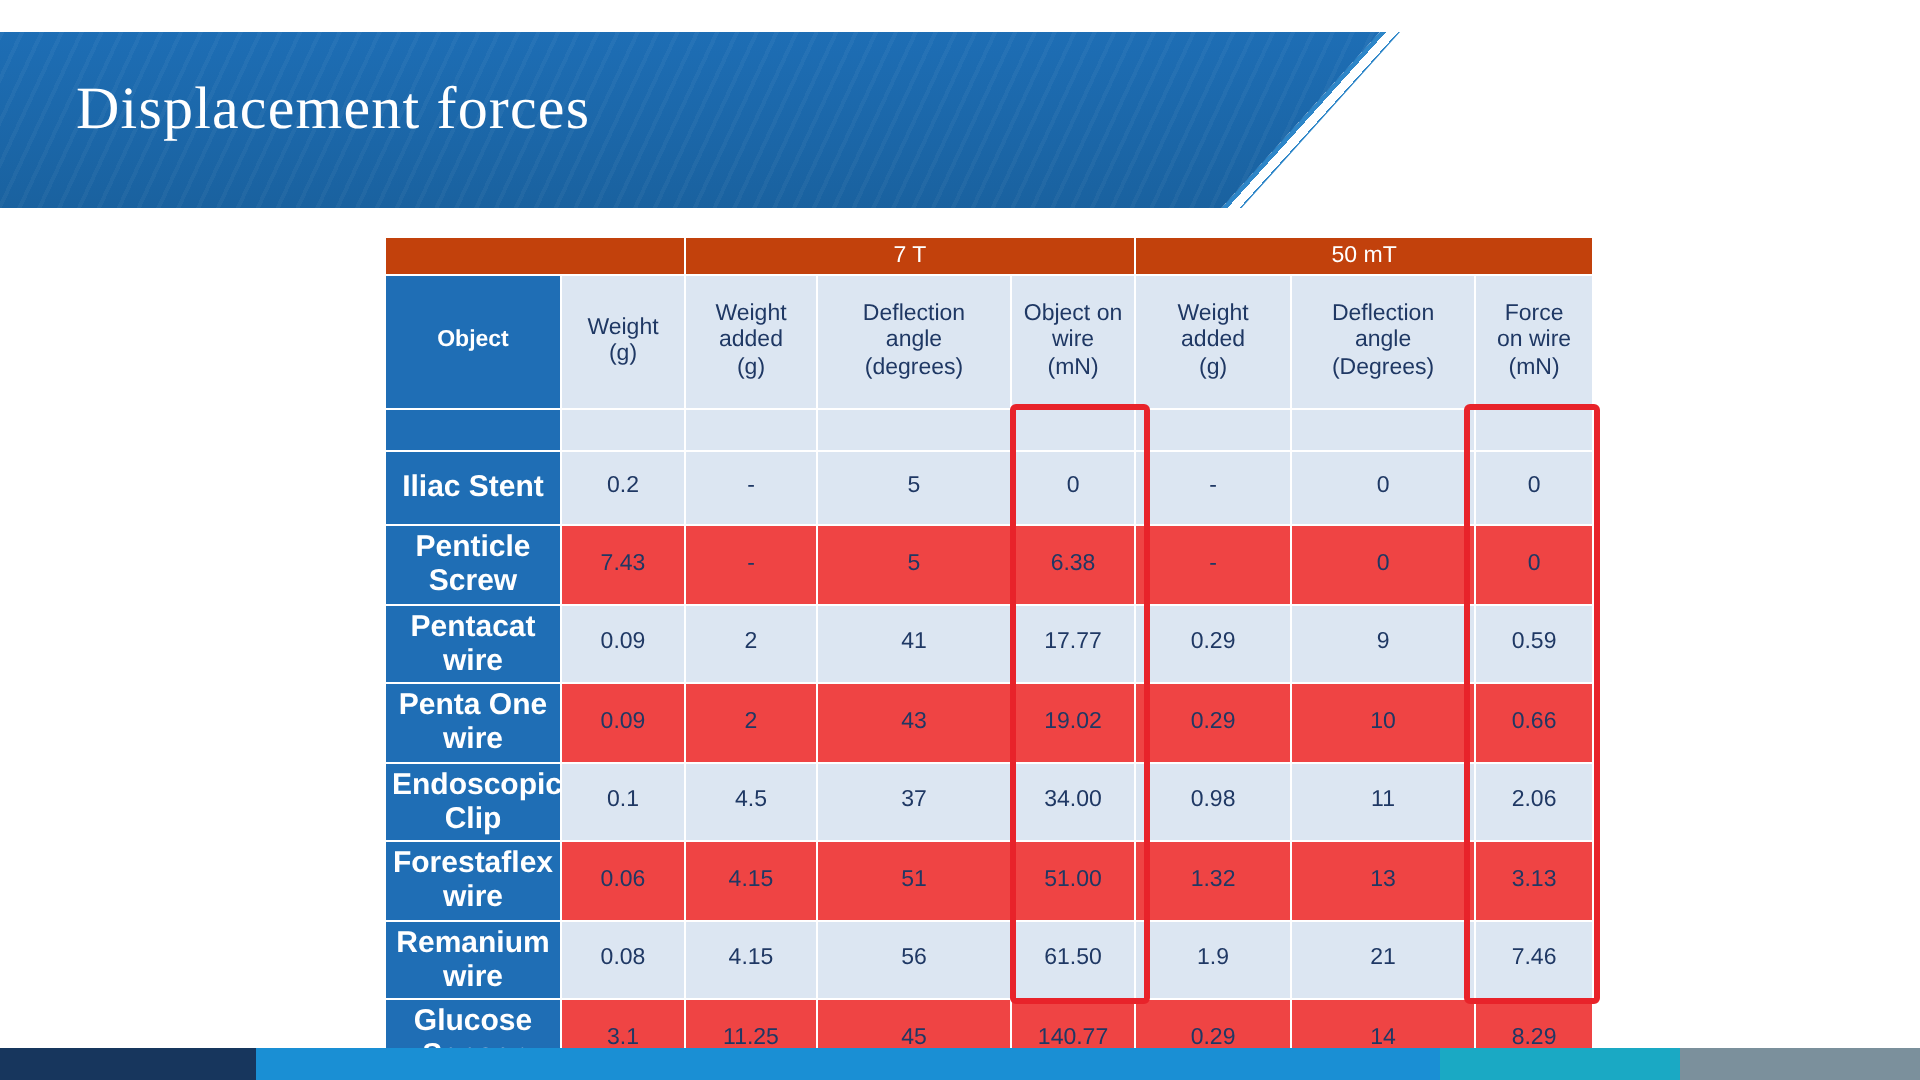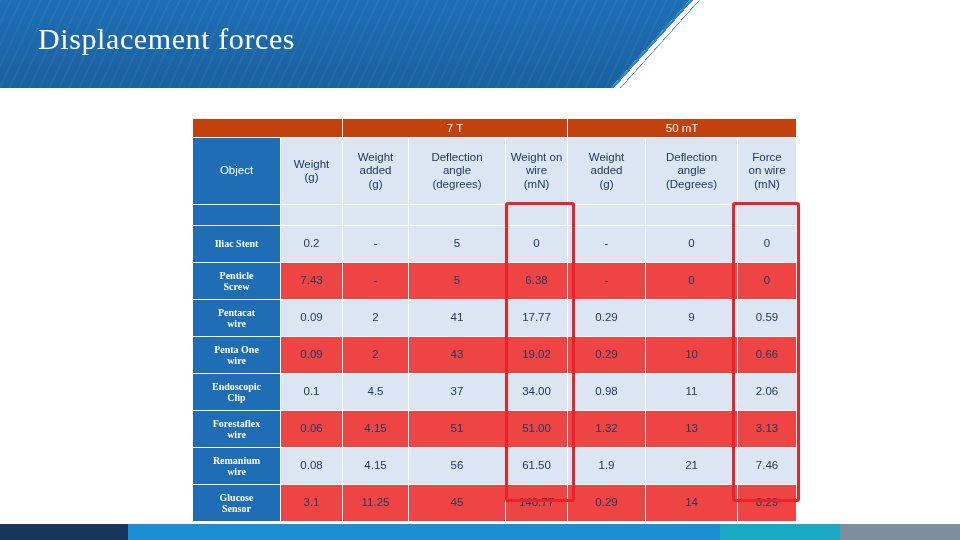--- a/index.html
+++ b/index.html
@@ -12,21 +12,21 @@
     background: #ffffff;
     font-family: "Liberation Sans", sans-serif;
     overflow: hidden;
     position: relative;
   }
 
   
   .header {
     position: absolute;
     left: 0;
-    top: 0;
+    top: 16px;
     width: 767px;
     height: 88px;
     overflow: hidden;
   }
   .header-bg {
     position: absolute;
     left: 0;
     top: 0;
     width: 790px;
     height: 88px;
@@ -128,37 +128,36 @@
   .col-head td {
     background: #dce6f2;
     color: #1f3864;
     font-size: 11.5px;
     line-height: 1.15;
     height: 62px;
   }
   .col-head td.obj {
     background: #1f6eb5;
     color: #ffffff;
-    font-weight: normal;
+    font-weight: bold;
   }
   .spacer td {
     height: 16px;
     background: #dce6f2;
   }
   .spacer td.obj { background: #1f6eb5; }
   tr.row td {
     height: 32px;
     line-height: 1.15;
   }
   tr.row td.obj {
     background: #1f6eb5;
     color: #ffffff;
     font-weight: bold;
-    font-size: 10px;
-    font-family: Liberation Serif, serif;
+    font-size: 15px;
   }
   tr.row.alt td { background: #ef4444; }
   tr.row td { background: #dce6f2; }
   tr.row td.obj { background: #1f6eb5 !important; }
 
   .obj-label { display: block; }
   td.weight-cell {
     text-align: center;
     vertical-align: bottom;
     padding-bottom: 2px;
@@ -219,21 +218,21 @@
         <span>Weight</span><br>
         <span>added</span><br>
         <span>(g)</span>
       </td>
       <td>
         <span>Deflection</span><br>
         <span>angle</span><br>
         <span>(degrees)</span>
       </td>
       <td>
-        <span>Weight on</span><br>
+        <span>Object on</span><br>
         <span>wire</span><br>
         <span>(mN)</span>
       </td>
       <td>
         <span>Weight</span><br>
         <span>added</span><br>
         <span>(g)</span>
       </td>
       <td>
         <span>Deflection</span><br>

